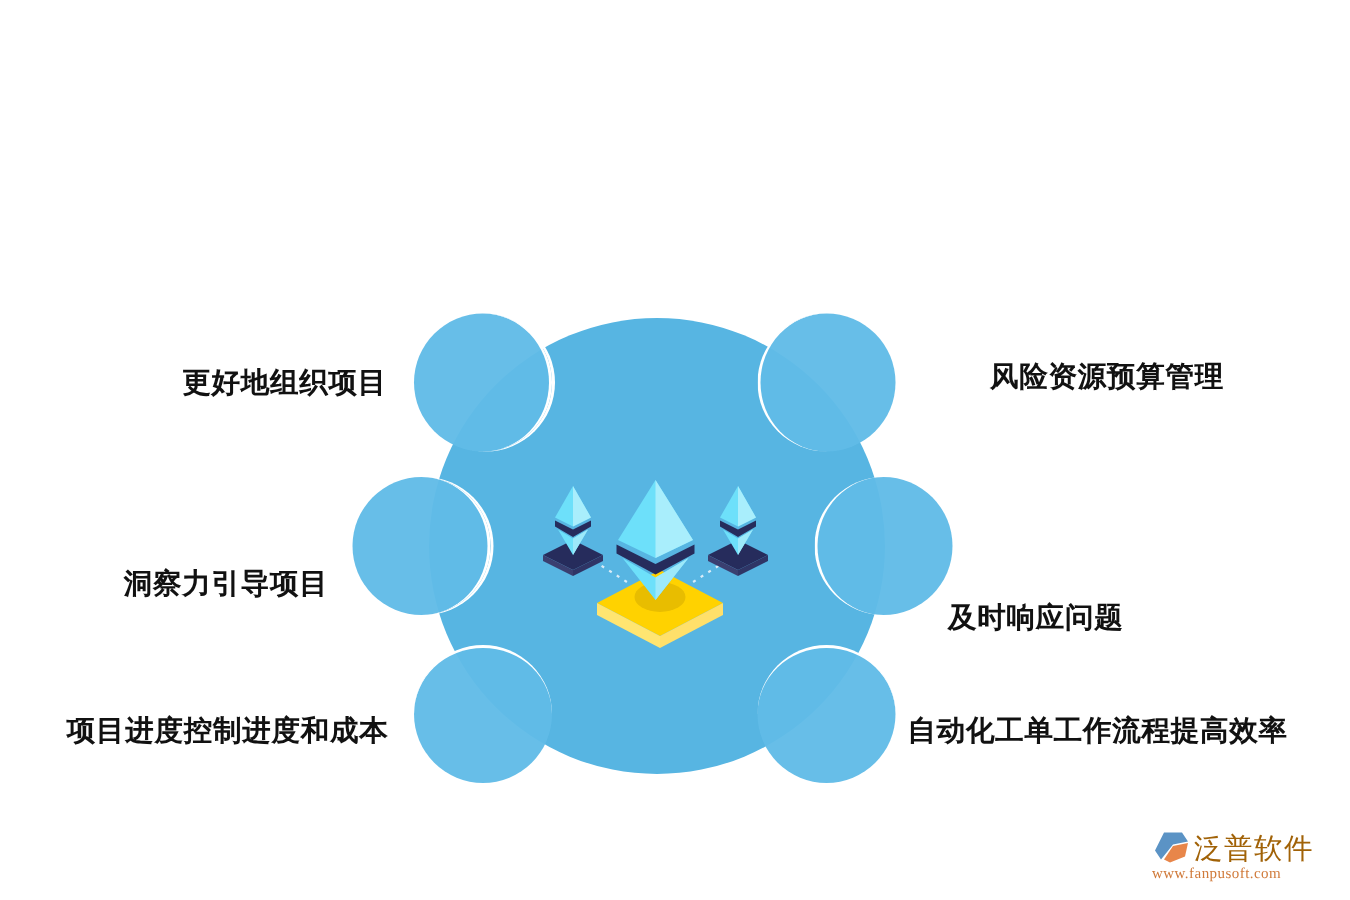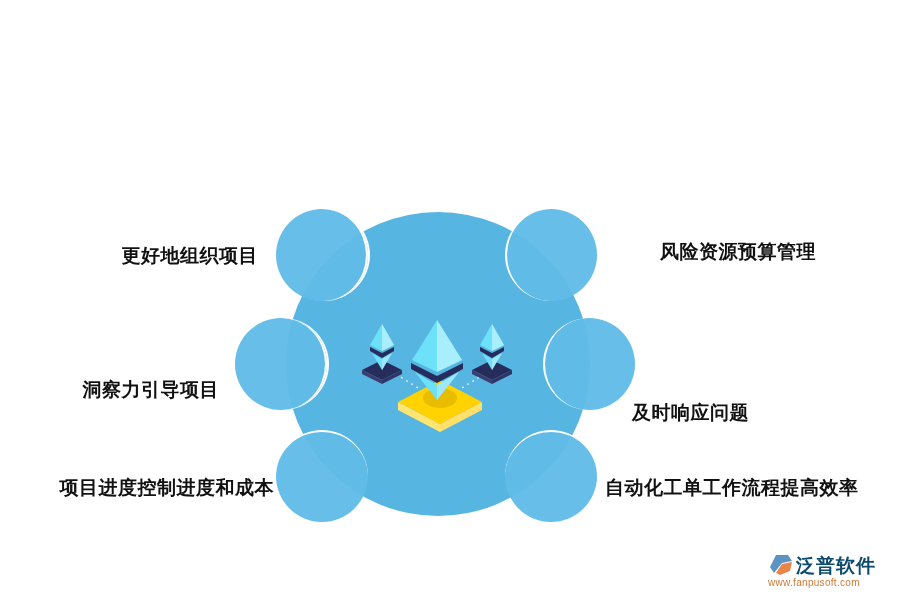--- a/index.html
+++ b/index.html
@@ -6,22 +6,22 @@
   body { width: 900px; height: 600px; position: relative; overflow: hidden; font-family: "DejaVu Sans", "Liberation Sans", sans-serif; }
   .big-circle { position: absolute; left: 286px; top: 212px; width: 304px; height: 304px; border-radius: 50%; background: #57b5e2; }
   .node { position: absolute; width: 92px; height: 92px; border-radius: 50%; background: rgba(97, 187, 231, 0.96); box-sizing: border-box; }
   .node.stroke-right { box-shadow: 2px 0 0 0 #ffffff; border-right: 2px solid #fff; }
   .node.stroke-left { border-left: 2px solid #fff; }
   .node.stroke-top { border-top: 2px solid #fff; }
   .label { position: absolute; font-size: 19px; font-weight: bold; color: #111; white-space: nowrap; letter-spacing: 0.5px; line-height: 24px; }
   .label.right-align { text-align: right; }
   .center-graphic { position: absolute; left: 360px; top: 318px; width: 160px; height: 118px; }
   .logo { position: absolute; left: 768px; top: 553px; width: 126px; height: 40px; }
-  .logo-text { position: absolute; left: 28px; top: 0; font-size: 19px; color: #0c4a6e; font-weight: bold; letter-spacing: 1px; }
-  .logo-url { position: absolute; left: 0; top: 24px; font-size: 10px; color: #d07a3a; font-family: Liberation Sans, sans-serif; letter-spacing: 0.3px; }
+  .logo-text { position: absolute; left: 28px; top: 0; font-size: 19px; color: #a16207; font-weight: normal; letter-spacing: 1px; }
+  .logo-url { position: absolute; left: 0; top: 24px; font-size: 10px; color: #d07a3a; font-family: Liberation Serif, serif; letter-spacing: 0.3px; }
   .logo-icon { position: absolute; left: 0; top: 0; width: 26px; height: 24px; }
 </style>
 </head>
 <body>
 
 <div>
   <div class="big-circle"></div>
 
   <div class="node stroke-right" style="left:276px; top:209px;"></div>
   <div class="node stroke-right" style="left:235px; top:318px;"></div>
@@ -62,21 +62,21 @@
 
     <polygon points="77,2 102,42 77,54 52,42" fill="#6de0fa"></polygon>
     <polygon points="77,2 102,42 77,54" fill="#a9eefc"></polygon>
     <polygon points="51,45 77,58 103,45 103,51 77,65 51,51" fill="#262c5c"></polygon>
     <polygon points="55,54 77,67 99,54 77,82" fill="#6de0fa"></polygon>
     <polygon points="77,67 99,54 77,82" fill="#9de9fa"></polygon>
   </svg>
 
   <div class="label right-align" style="right:642px; top:243px;">更好地组织项目</div>
   <div class="label right-align" style="right:681px; top:377px;">洞察力引导项目</div>
-  <div class="label right-align" style="right:626px; top:475px;">项目进度控制进度和成本</div>
+  <div class="label right-align" style="right:641px; top:475px;">项目进度控制进度和成本</div>
   <div class="label" style="left:660px; top:239px;">风险资源预算管理</div>
   <div class="label" style="left:632px; top:353px;margin-top:47px;">及时响应问题</div>
   <div class="label" style="left:605px; top:475px;">自动化工单工作流程提高效率</div>
 </div>
 
 <div class="logo">
   <svg class="logo-icon" viewBox="0 0 26 24">
     <polygon points="8,2 20,2 24,8 14,10 6,20 2,14" fill="#5b93c5"></polygon>
     <polygon points="14,11 24,9 22,18 12,22 8,20" fill="#e8864a"></polygon>
   </svg>

